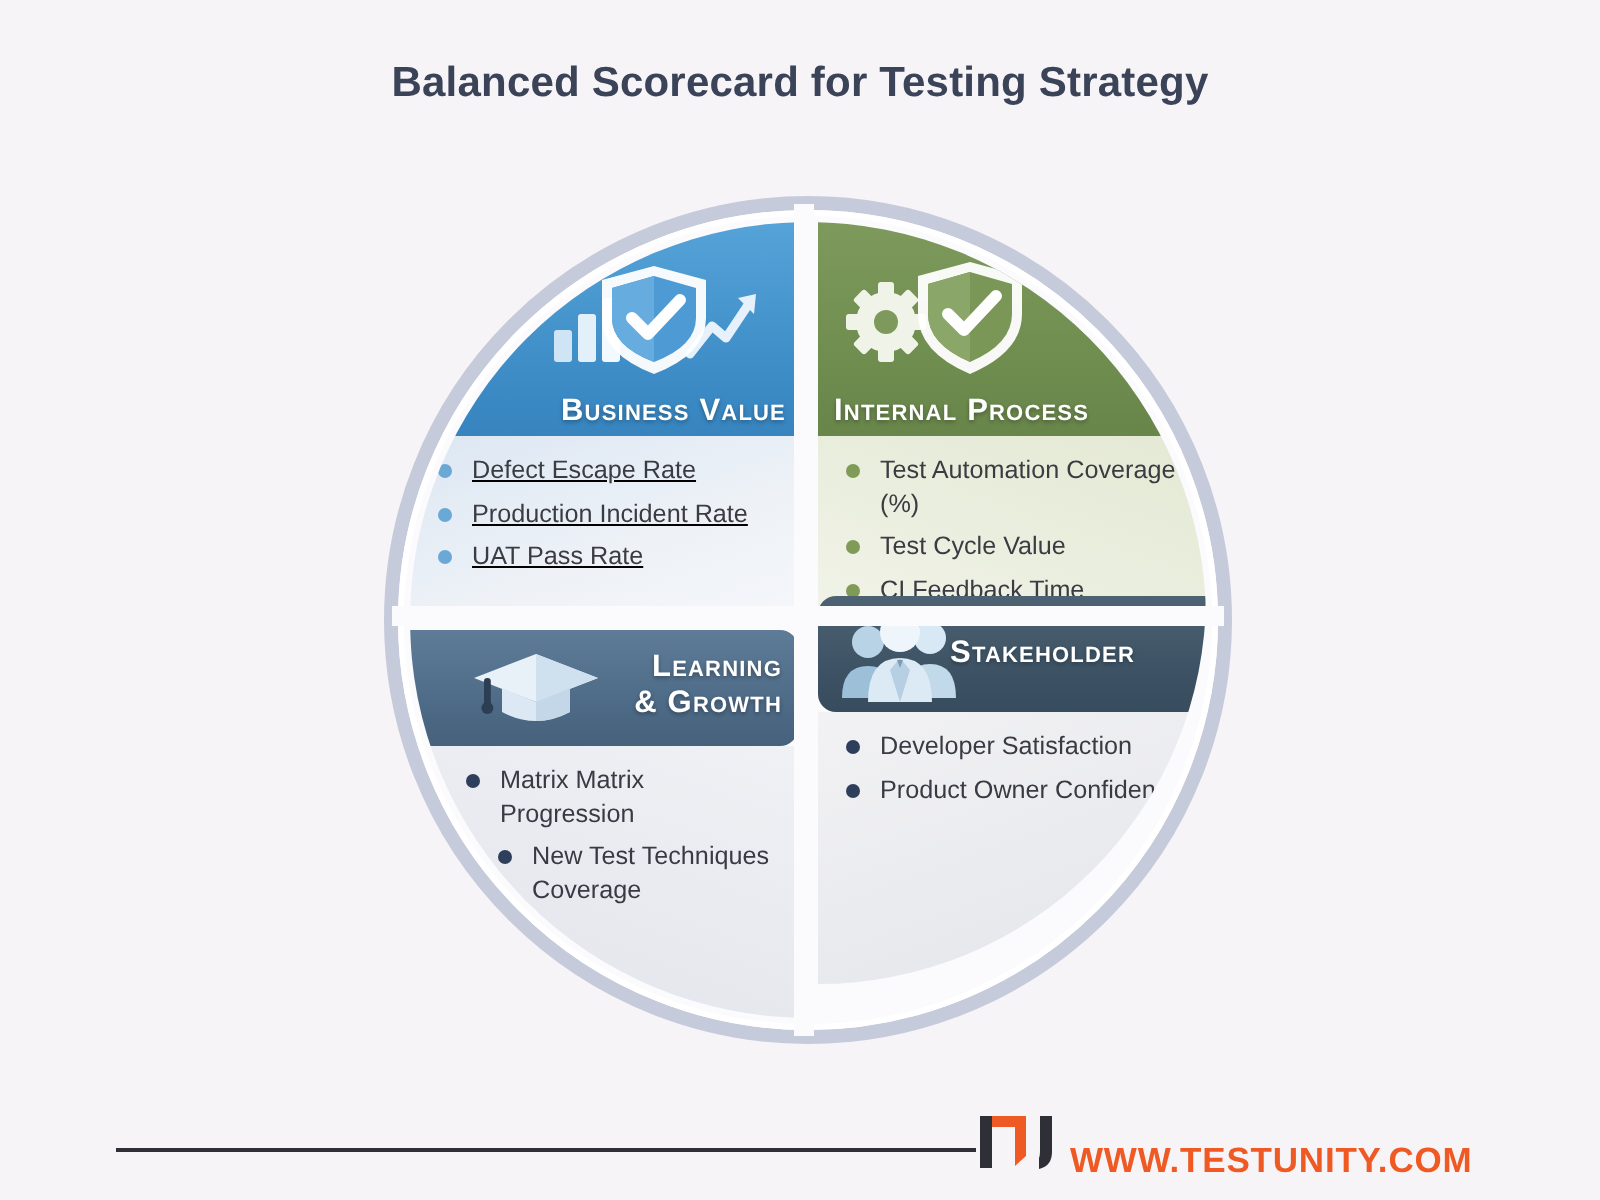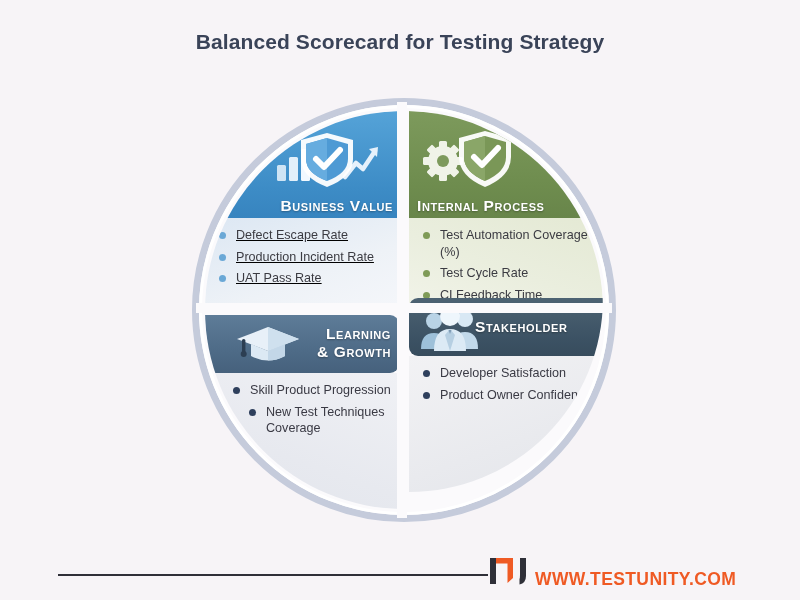--- a/index.html
+++ b/index.html
@@ -286,21 +286,21 @@
 
           <path d="M66 2 L92 9 L92 28 Q92 47 66 58 Q40 47 40 28 L40 9 Z" fill="#ffffff" opacity="0.95"></path>
           <path d="M66 7 L87 13 L87 28 Q87 43 66 52 Q45 43 45 28 L45 13 Z" fill="#7a9757"></path>
           <path d="M66 7 L66 52 Q45 43 45 28 L45 13 Z" fill="#8aa668"></path>
           <polyline points="55,28 63,36 79,19" fill="none" stroke="#ffffff" stroke-width="6" stroke-linecap="round" stroke-linejoin="round"></polyline>
         </svg>
       </div>
       <div class="quad-body" style="height:87px;">
         <ul class="metric-list">
           <li>Test Automation Coverage (%)</li>
-          <li>Test Cycle Rate</li>
+          <li>Test Cycle Value</li>
           <li>CI Feedback Time</li>
         </ul>
       </div>
     </div>
 
     <div class="quad bl">
       <div class="quad-head">
         <span class="hd-label">
           <span>Learning</span><br>
           <span>&amp; Growth</span>
@@ -311,21 +311,21 @@
           <polygon points="33,6 64,18 33,30 2,18" fill="#e8f0f8"></polygon>
           <polygon points="33,6 64,18 33,30" fill="#cfe0ee"></polygon>
           <path d="M16 23 L16 35 Q33 44 50 35 L50 23 L33 30 Z" fill="#dce9f4"></path>
           <path d="M33 30 L50 23 L50 35 Q41.5 39.5 33 39.5 Z" fill="#c3d7e8"></path>
           <rect x="7" y="18" width="3.4" height="14" rx="1.6" fill="#2c3e52"></rect>
           <circle cx="8.7" cy="33" r="3" fill="#2c3e52"></circle>
         </svg>
       </div>
       <div class="quad-body" style="height:136px;">
         <ul class="metric-list">
-          <li>Skill Product Progression</li>
+          <li>Matrix Matrix Progression</li>
           <li style="margin-left:16px;">New Test Techniques Coverage</li>
         </ul>
       </div>
     </div>
 
     <div class="quad br">
       <div class="quad-head">
         <span class="hd-label" style="margin-left:58px;">Stakeholder</span>
       </div>
       <div class="icon-wrap" style="left:10px; top:6px; width:62px; height:48px;">

